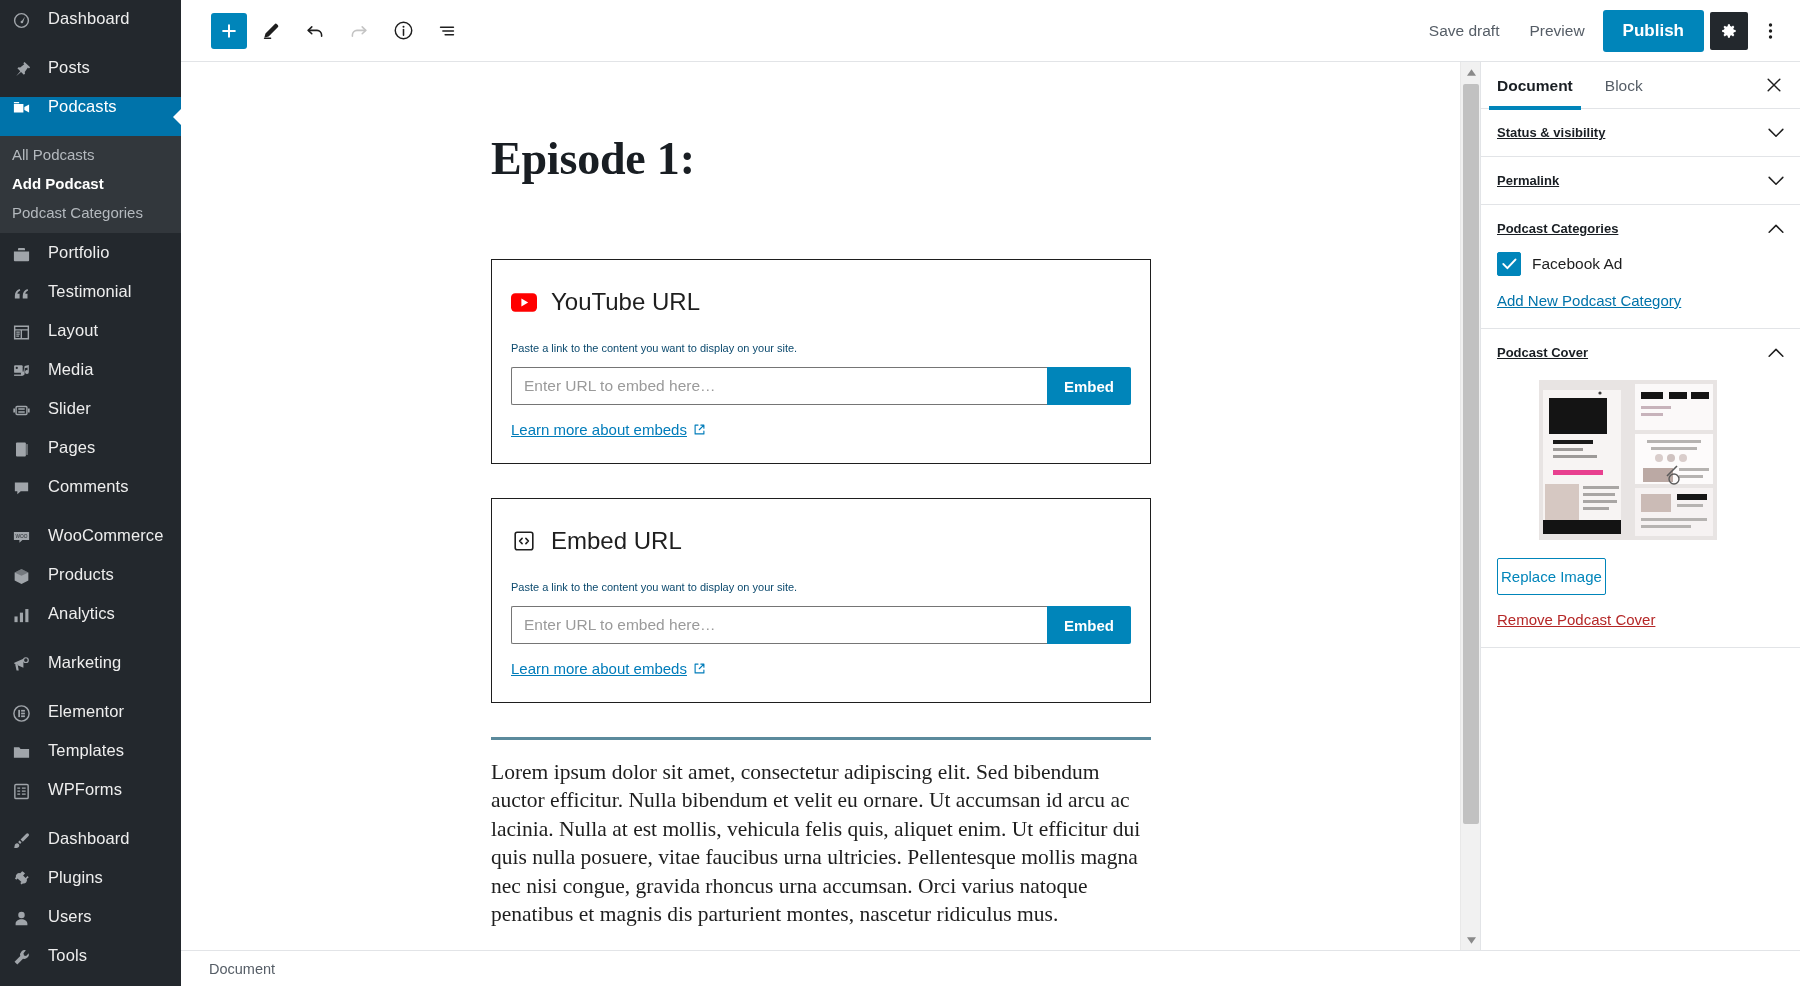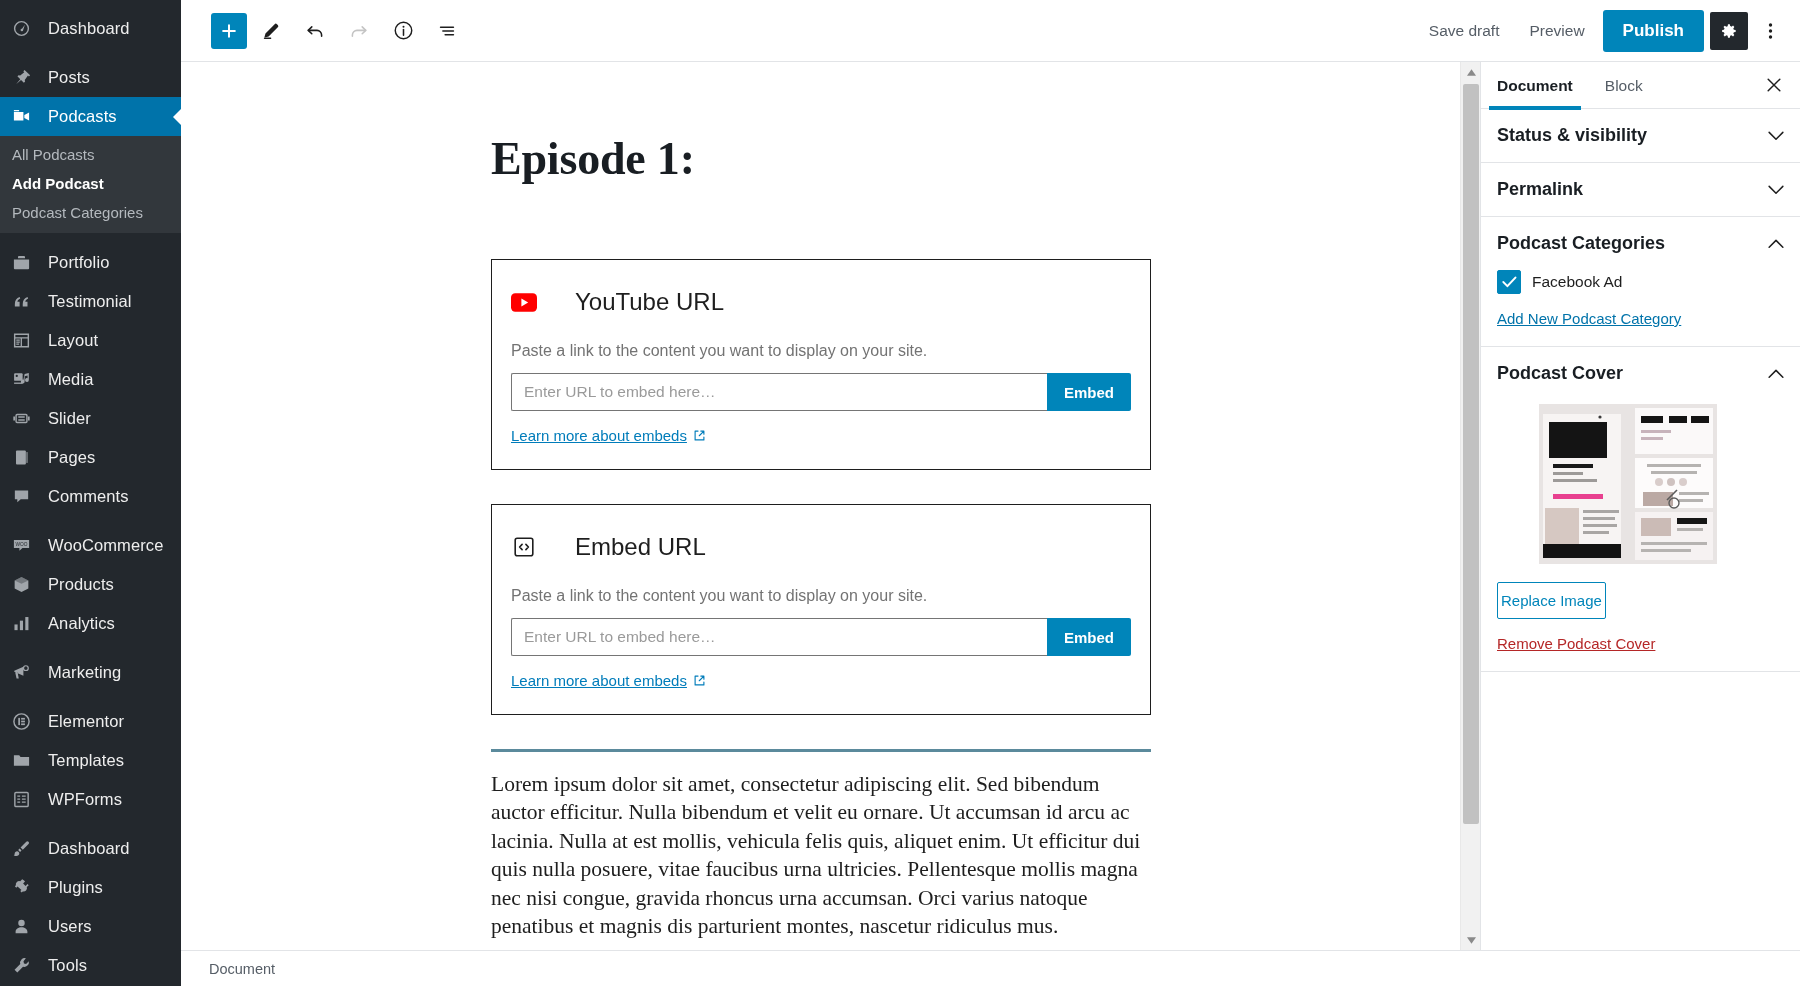--- a/index.html
+++ b/index.html
@@ -20,21 +20,21 @@
     flex: 0 0 181px;
     background: #23282d;
     color: #eee;
     height: 986px;
     overflow: hidden;
     position: relative;
     padding-top: 9px;
   }
   .menu-item {
     display: flex;
-    align-items: center;
+    align-items: flex-start;
     height: 39px;
     padding: 0 0 0 12px;
     color: #eeeeee;
     font-size: 16.5px;
     letter-spacing: .1px;
     position: relative;
     cursor: pointer;
   }
   .menu-item .mi-icon {
     width: 28px; height: 22px;
@@ -170,25 +170,24 @@
     display: flex;
     align-items: center;
     gap: 14px;
     margin-bottom: 26px;
   }
   .embed-head .eb-icon { width: 26px; height: 26px; flex: 0 0 26px; display:flex; align-items:center; justify-content:center; }
   .embed-head .eb-title {
     font-size: 24px;
     color: #1e1e1e;
     font-weight: 400;
-    margin-left: 24px;
   }
   .embed-desc {
-    font-size: 16px;
-    color: #737373;
+    font-size: 11px;
+    color: #0c4a6e;
     margin-bottom: 13px;
   }
   .embed-row { display: flex; margin-bottom: 16px; }
   .embed-input {
     flex: 1 1 auto;
     height: 38px;
     border: 1px solid #757575;
     border-right: none;
     padding: 0 12px;
     font-size: 15.5px;
@@ -301,23 +300,24 @@
   }
   .st-panel { border-bottom: 1px solid #e2e4e7; }
   .st-panel-head {
     display: flex;
     align-items: center;
     padding: 16px 16px;
     cursor: pointer;
     user-select: none;
   }
   .st-panel-title {
-    font-size: 18px;
+    font-size: 13px;
     font-weight: 600;
     color: #191e23;
+    text-decoration: underline;
   }
   .st-chevron { margin-left: auto; color: #1e1e1e; display: flex; }
   .st-panel-body { padding: 0 16px 18px 16px; }
 
   .chk-row { display: flex; align-items: center; gap: 11px; margin-bottom: 16px; }
   .chk-box {
     width: 24px; height: 24px; flex: 0 0 24px;
     border: 1px solid #0085ba;
     background: #0085ba;
     border-radius: 2px;

